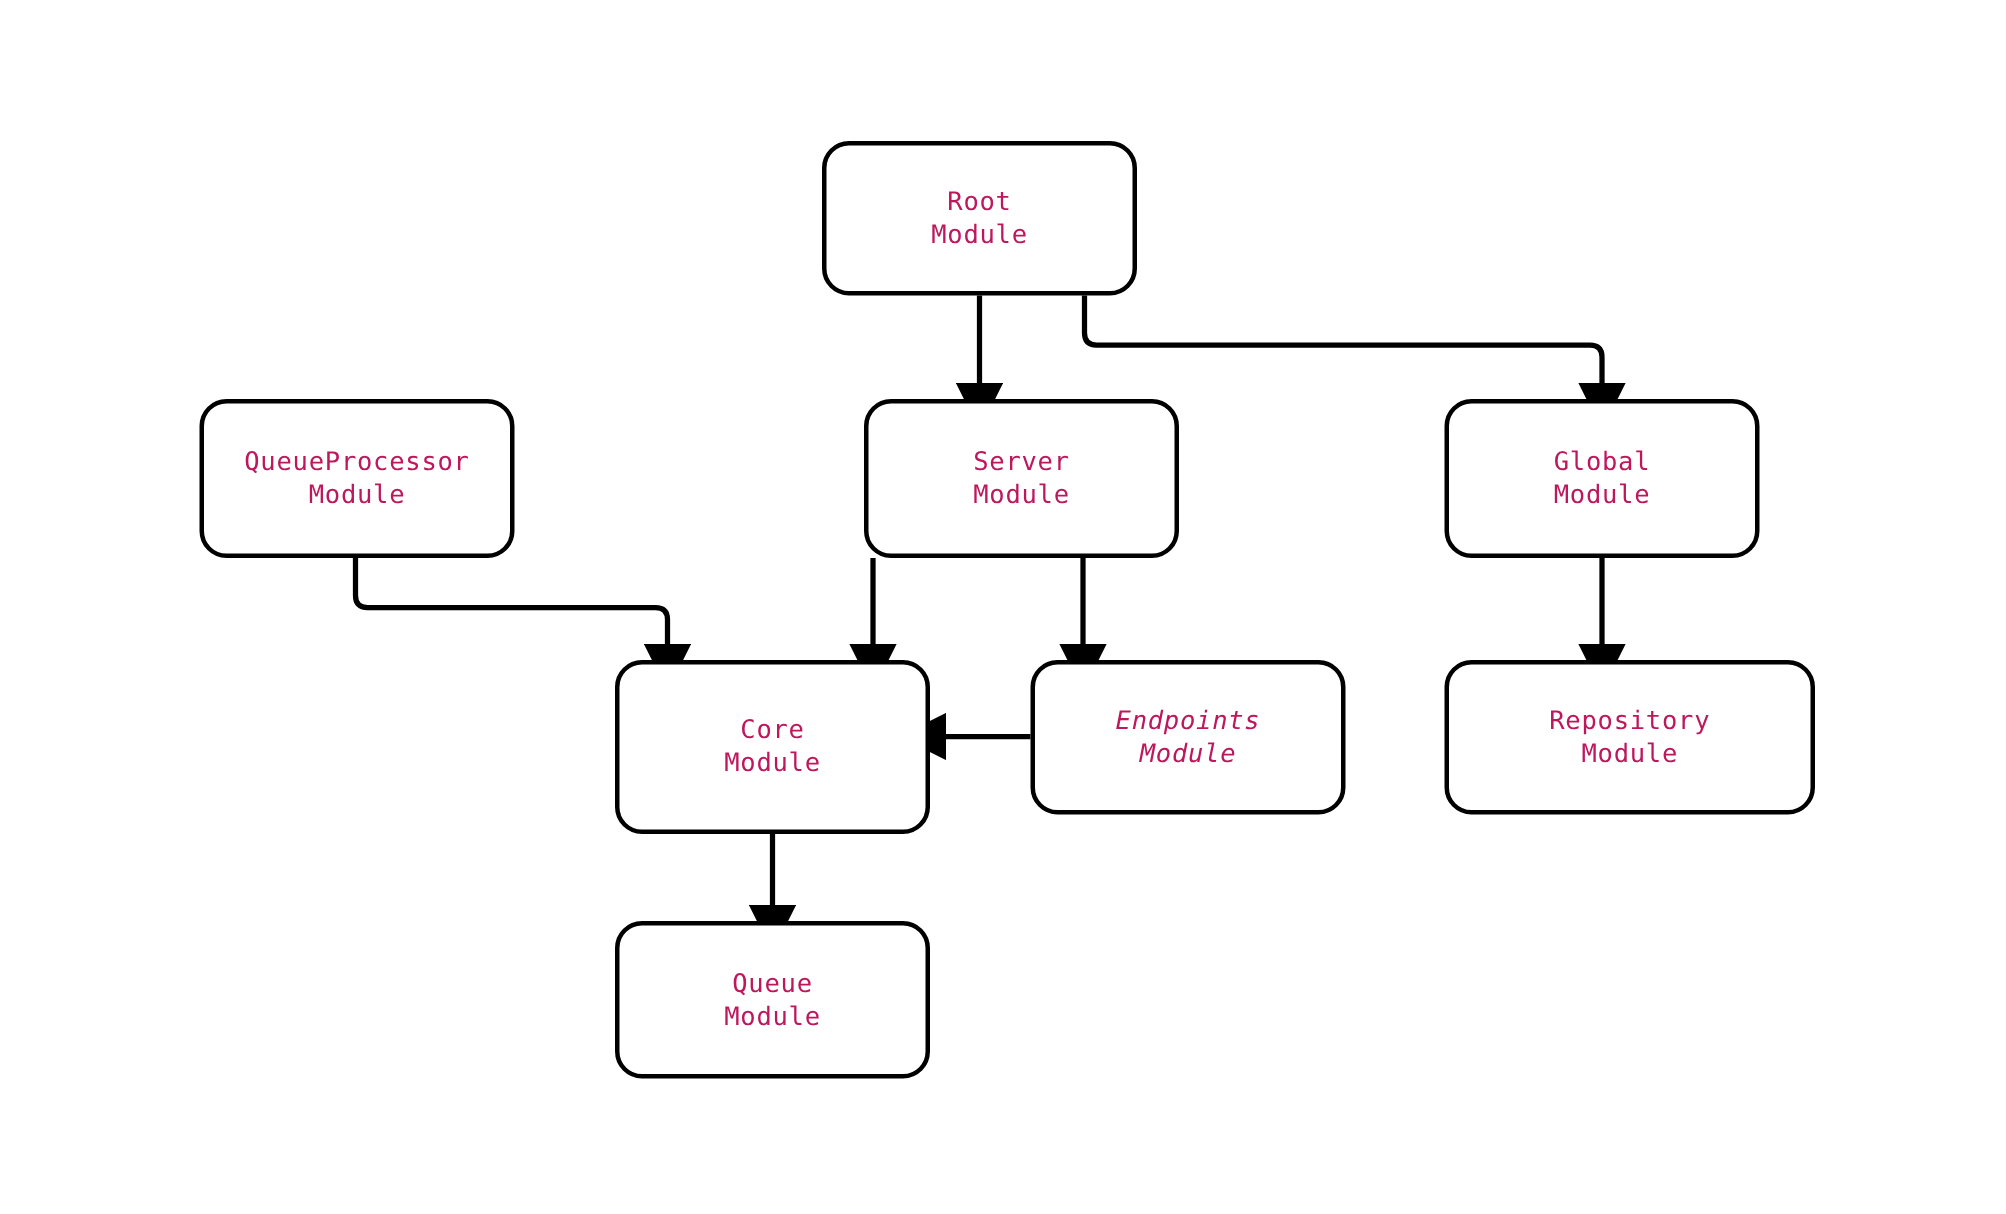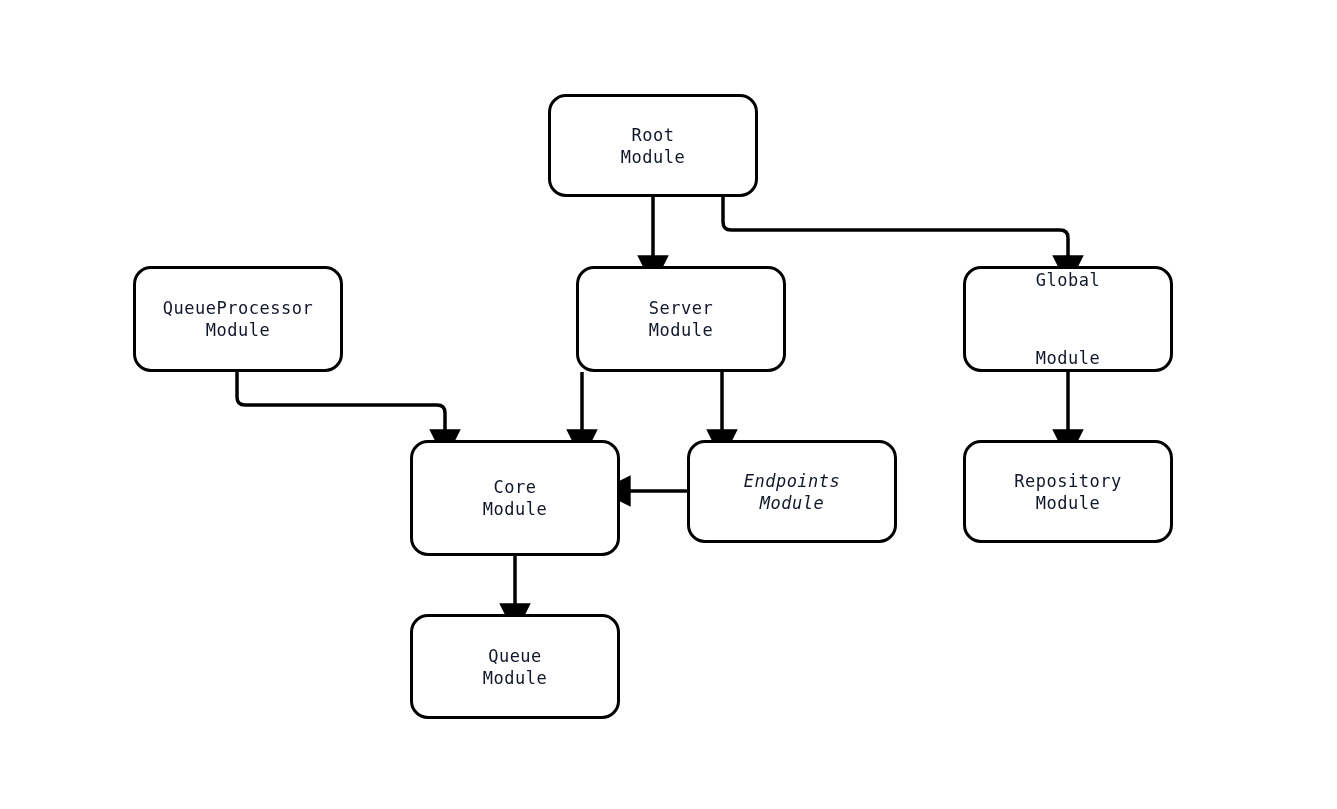--- a/index.html
+++ b/index.html
@@ -32,21 +32,21 @@
     display: flex;
     flex-direction: column;
     align-items: center;
     justify-content: center;
     z-index: 2;
   }
   .node-line {
     font-size: 17px;
     line-height: 22px;
     letter-spacing: 0.5px;
-    color: #0f172a;
+    color: #be185d;
     white-space: pre;
     text-align: center;
   }
 </style>
 </head>
 <body>
 
 <div id="canvas">
 
   <svg id="edges" width="1337" height="809" viewBox="0 0 1337 809" xmlns="http://www.w3.org/2000/svg">
@@ -73,33 +73,33 @@
         <div class="node-line">Module</div>
       </div>
       <div class="node" style="left: 133px; top: 266px; width: 210px; height: 106px; background: rgb(255, 255, 255); border-color: rgb(0, 0, 0);">
         <div class="node-line">QueueProcessor</div>
         <div class="node-line">Module</div>
       </div>
       <div class="node" style="left: 548px; top: 266px; width: 210px; height: 106px; background: rgb(255, 255, 255); border-color: rgb(0, 0, 0); margin-left: 28px;">
         <div class="node-line">Server</div>
         <div class="node-line">Module</div>
       </div>
-      <div class="node" style="left: 963px; top: 266px; width: 210px; height: 106px; background: rgb(255, 255, 255); border-color: rgb(0, 0, 0); justify-content: space-between;">
+      <div class="node" style="left: 963px; top: 266px; width: 210px; height: 106px; background: rgb(255, 255, 255); border-color: rgb(0, 0, 0);">
         <div class="node-line">Global</div>
         <div class="node-line">Module</div>
       </div>
       <div class="node" style="left: 410px; top: 440px; width: 210px; height: 116px; background: rgb(255, 255, 255); border-color: rgb(0, 0, 0);">
         <div class="node-line">Core</div>
         <div class="node-line">Module</div>
       </div>
       <div class="node" style="left: 687px; top: 440px; width: 210px; height: 103px; background: rgb(255, 255, 255); border-color: rgb(0, 0, 0); font-style: italic;">
         <div class="node-line">Endpoints</div>
         <div class="node-line">Module</div>
       </div>
-      <div class="node" style="left: 963px; top: 440px; width: 210px; height: 103px; background: rgb(255, 255, 255); border-color: rgb(0, 0, 0);">
+      <div class="node" style="left: 963px; top: 440px; width: 247px; height: 103px; background: rgb(255, 255, 255); border-color: rgb(0, 0, 0);">
         <div class="node-line">Repository</div>
         <div class="node-line">Module</div>
       </div>
       <div class="node" style="left: 410px; top: 614px; width: 210px; height: 105px; background: rgb(255, 255, 255); border-color: rgb(0, 0, 0);">
         <div class="node-line">Queue</div>
         <div class="node-line">Module</div>
       </div>
     </div>
 
 </div>

